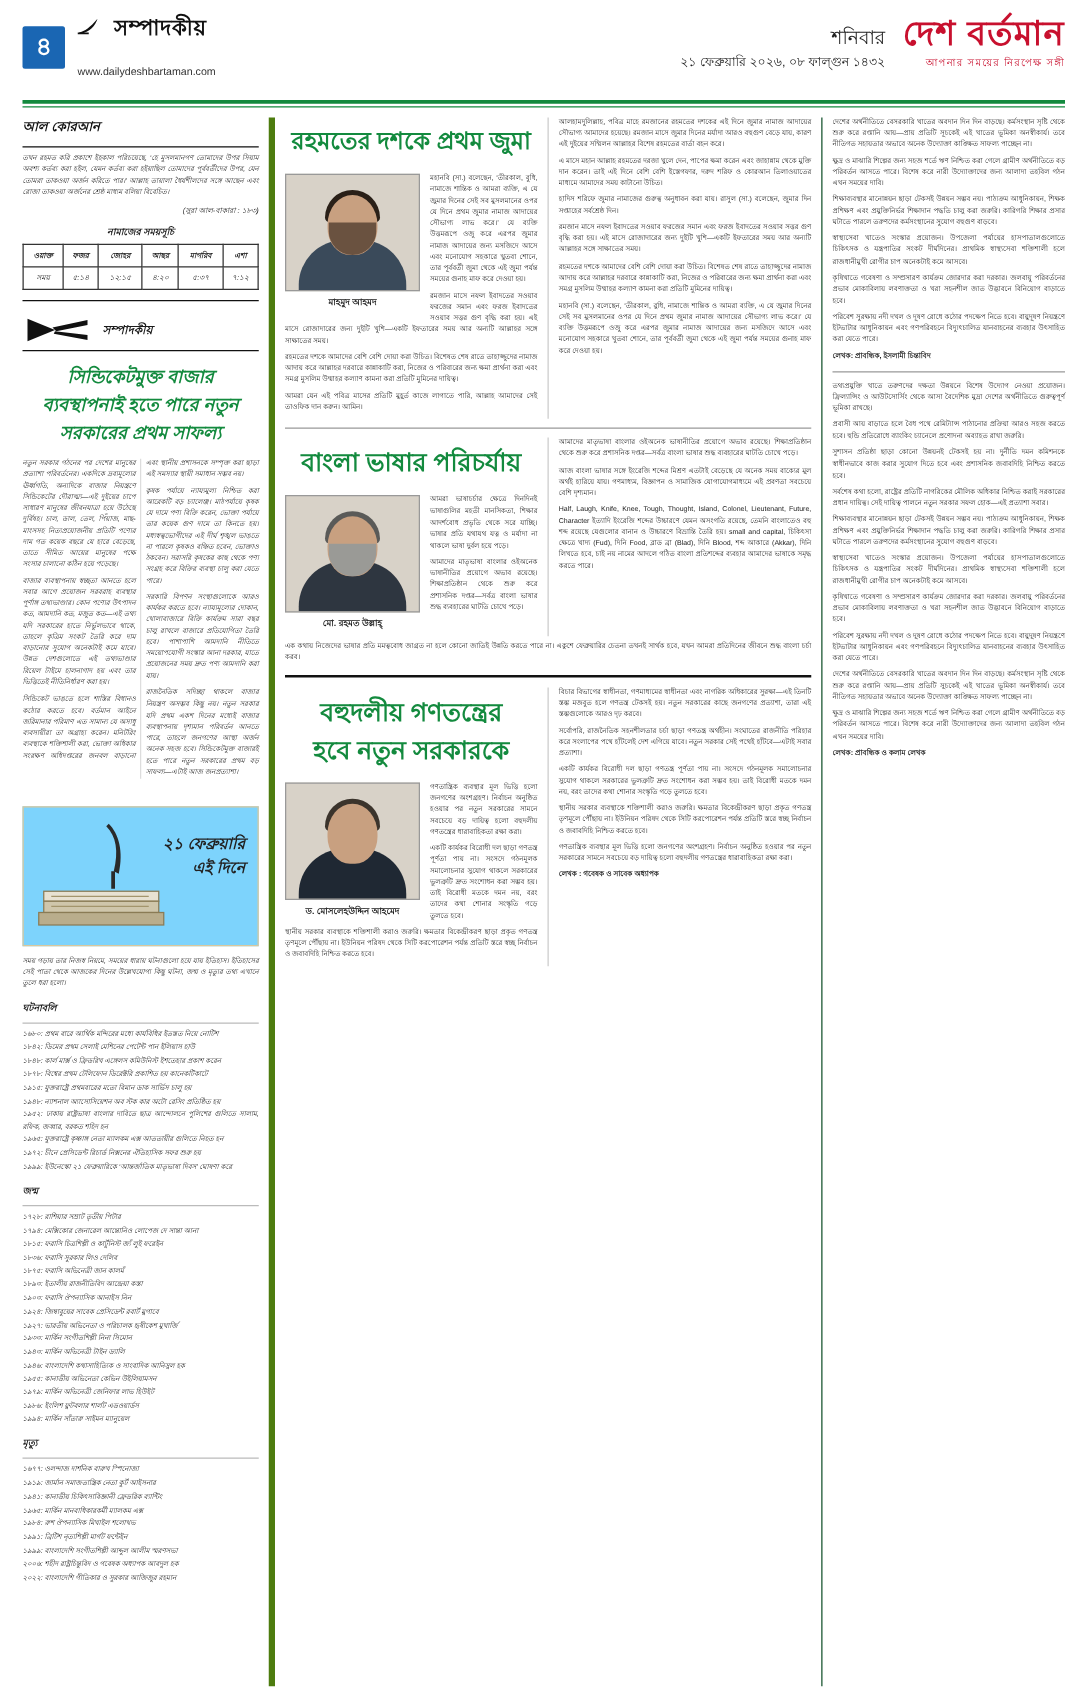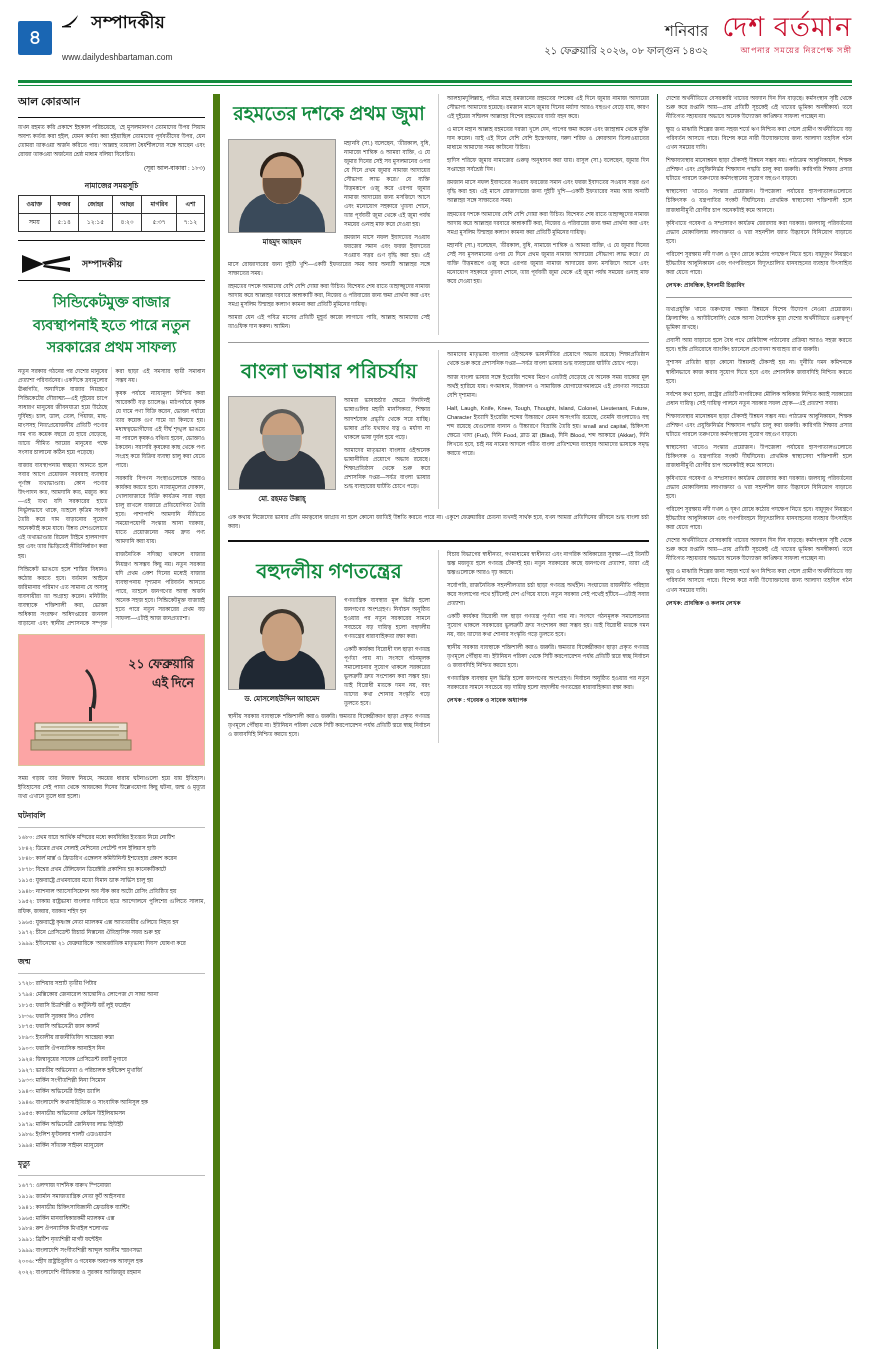--- a/index.html
+++ b/index.html
@@ -24,29 +24,29 @@
   }
   .mast-section { line-height:1.1; }
   .mast-section .sec-title { font-size:17px; font-weight:bold; color:#111; letter-spacing:.5px; }
   .mast-section .sec-url { font-size:8.5px; color:#333; margin-top:20px; }
   .quill-ico { display:inline-block; vertical-align:middle; margin-right:4px; }
 
   .mast-right { display:flex; align-items:flex-start; gap:14px; }
   .mast-date { text-align:right; font-size:10px; color:#222; line-height:1.5; padding-top:6px; }
   .mast-date .day { font-size:15px; }
   .logo-block { text-align:right; }
-  .logo-main { font-size:27px; font-weight:normal; color:#c8102e; letter-spacing:1px; line-height:1; }
+  .logo-main { font-size:27px; font-weight:bold; color:#c8102e; letter-spacing:1px; line-height:1; }
   .logo-sub { font-size:8px; color:#c8102e; margin-top:3px; letter-spacing:1px; }
 
   .rule-green { height:3px; background:#138a3e; margin-top:4px; }
   .rule-thin { height:1px; background:#138a3e; margin-top:2px; }
 
   
   .content { display:flex; gap:0; margin-top:8px; height:1255px; }
-  .col-left  { width:202px; padding-right:8px; border-right:7px solid #4d7c0f; }
+  .col-left  { width:202px; padding-right:8px; border-right:5px solid #4d7c0f;font-style:italic; }
   .col-mid   { width:438px; padding:0 8px; border-right:1px solid #14532d; }
   .col-right { width:194px; padding-left:8px; }
 
   .subcols { display:flex; gap:8px; }
   .subcol { flex:1; }
   .subcol + .subcol { border-left:1px solid #ccc; padding-left:8px; }
   .body-text {
     font-size:5.6px; line-height:1.62; text-align:justify; color:#1d1d1d;
     hyphens:auto; word-break:break-word;
   }
@@ -69,22 +69,22 @@
   .pen-ico { width:56px; height:26px; }
 
   .edit-title {
     text-align:center; font-size:14.5px; line-height:1.55; color:#138a3e;
     font-weight:bold; margin:10px 0 8px;
   }
   .cols2 { column-count:2; column-gap:8px; column-rule:1px solid #ddd; }
 
   
   .feb-box {
-    margin-top:6px; background:#fca5a5; border:1px solid #d9c79c; padding:8px;
-    height:132px; position:relative; overflow:hidden;
+    margin-top:22px; background:#7dd3fc; border:1px solid #d9c79c; padding:8px;
+    height:112px; position:relative; overflow:hidden;
   }
   .feb-box .feb-title { position:absolute; right:10px; top:20px; text-align:right; font-size:12.5px; font-weight:bold; color:#222; line-height:1.5; }
   .feb-book { position:absolute; left:10px; bottom:8px; }
 
   .small-head { font-size:7.5px; font-weight:bold; margin:8px 0 3px; }
   .list-text { font-size:5.6px; line-height:1.66; text-align:justify; }
   .list-text div { margin-bottom:1.5px; }
 
   
   .art-title {
@@ -346,20 +346,21 @@
       </div>
 
       <div class="body-text" style="margin-top:4px">এক কথায় নিজেদের ভাষার প্রতি মমত্ববোধ জাগ্রত না হলে কোনো জাতিই উন্নতি করতে পারে না। একুশে ফেব্রুয়ারির চেতনা তখনই সার্থক হবে, যখন আমরা প্রতিদিনের জীবনে শুদ্ধ বাংলা চর্চা করব।</div>
 
       <div class="sep-heavy"></div>
 
       <div class="subcols">
         <div class="subcol">
           <div class="art-title small">
             <div>বহুদলীয় গণতন্ত্রের</div>
+            <div>হবে নতুন সরকারকে</div>
           </div>
           <div class="author-wrap">
             <div class="author-photo">
               <div class="face torso" style="background:#1f2833"></div>
               <div class="face hair" style="background:#3b342c"></div>
               <div class="face head"></div>
             </div>
             <div class="author-name">ড. মোসলেহউদ্দিন আহমেদ</div>
           </div>
           <div class="body-text clearfix">

